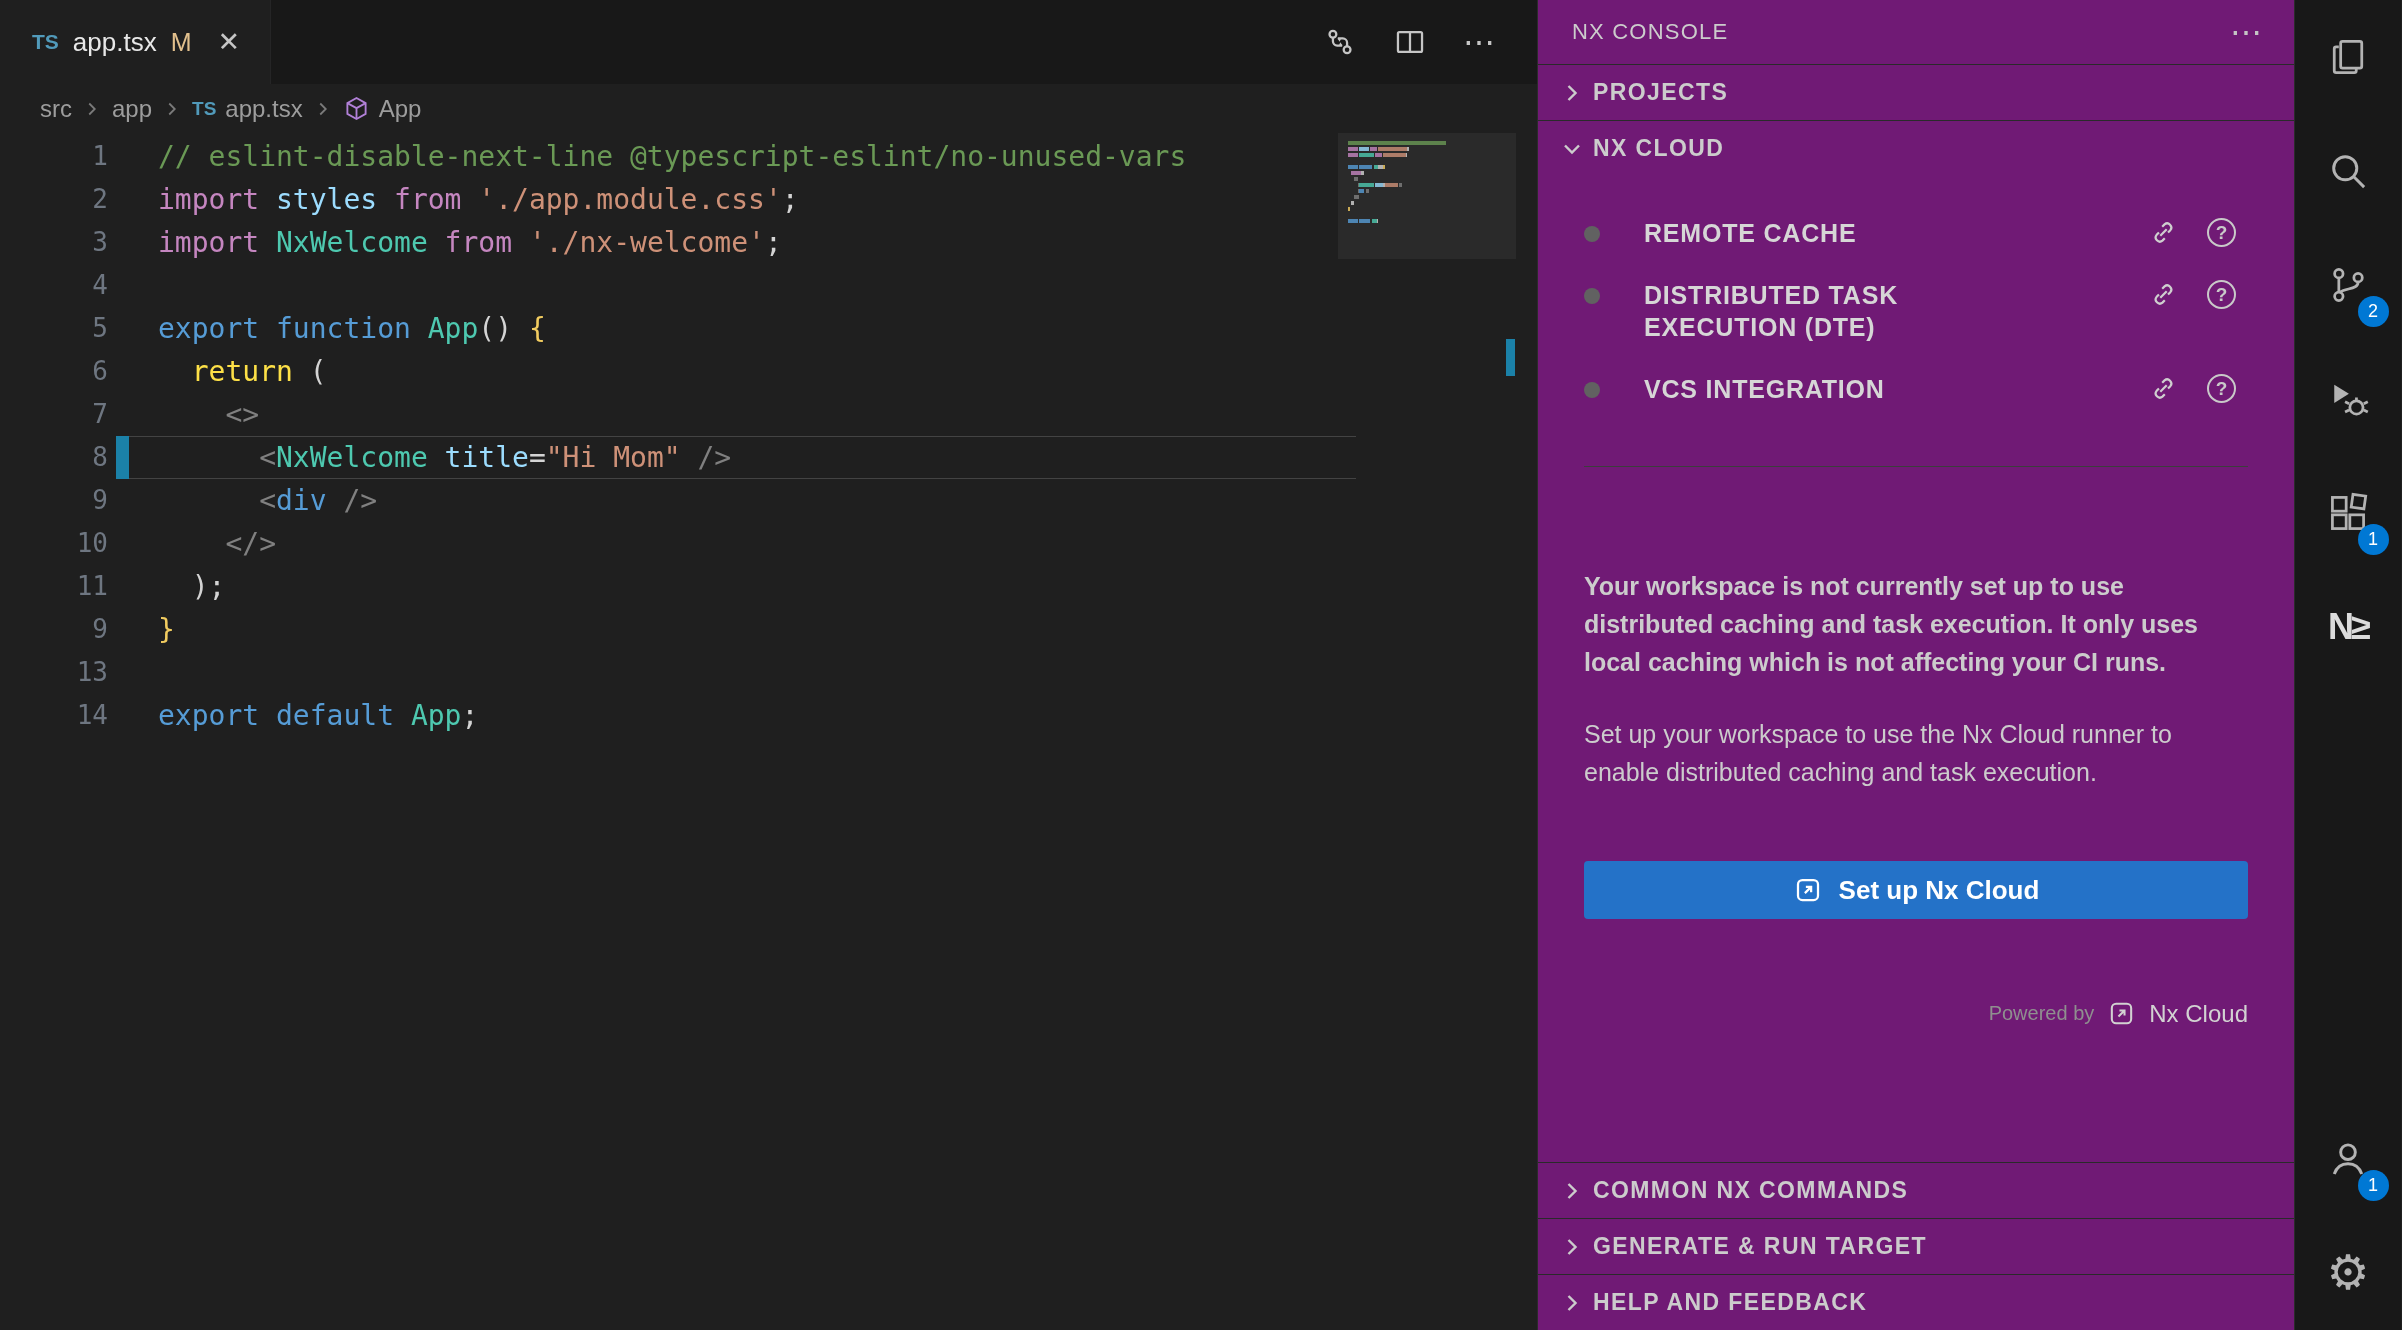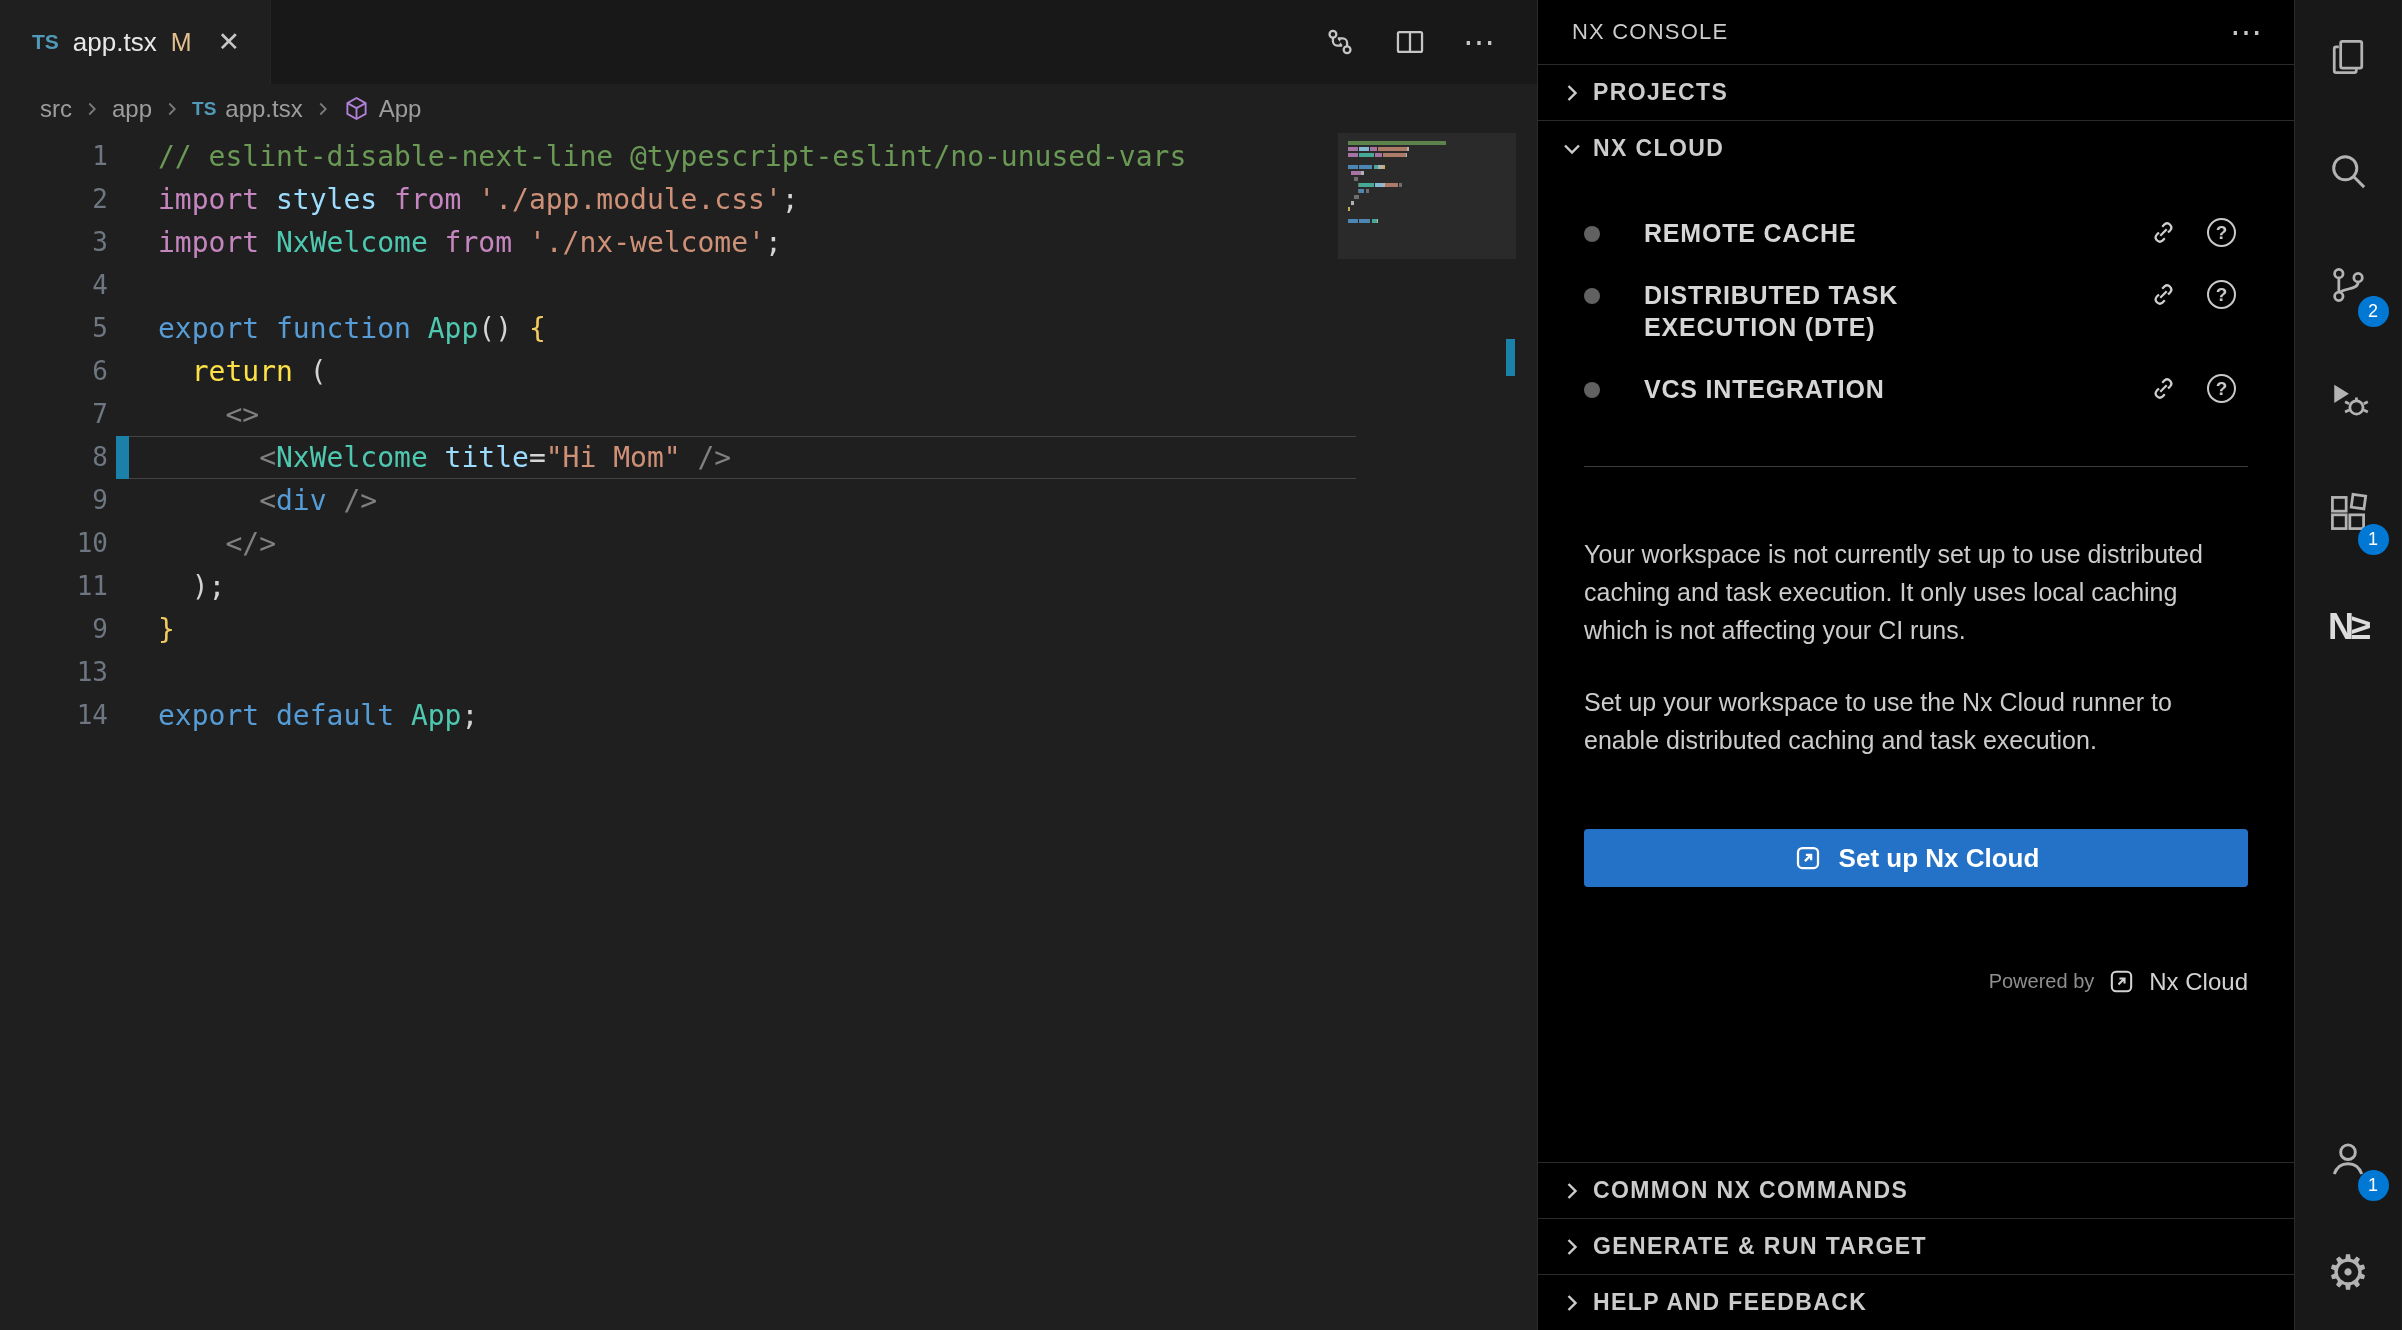--- a/index.html
+++ b/index.html
@@ -32,38 +32,38 @@
   .line-content { padding-left:29px; }
   .code-line.current .line-body { box-shadow: inset 0 1px 0 rgba(255,255,255,0.16), inset 0 -1px 0 rgba(255,255,255,0.16); }
 
   .minimap { position:absolute; top:8px; left:1348px; width:160px; display:flex; flex-direction:column; gap:2px; }
   .mm-line { height:4px; display:flex; }
   .mm-line span { height:100%; display:block; opacity:0.8; }
   .minimap-slider { position:absolute; top:0; left:1338px; width:178px; height:126px; background:rgba(255,255,255,0.05); }
   .overview-mark { position:absolute; left:1506px; top:206px; width:9px; height:37px; }
 
   
-  .side-panel { width:757px; min-width:757px; background:#000000; border-left:1px solid #2b2b2b; display:flex; flex-direction:column; }
+  .side-panel { width:757px; min-width:757px; background:#701a75; border-left:1px solid #2b2b2b; display:flex; flex-direction:column; }
   .panel-header { height:64px; display:flex; align-items:center; justify-content:space-between; padding:0 32px 0 34px; }
   .panel-title { font-size:22px; letter-spacing:1.2px; color:#cccccc; }
   .section-row { display:flex; align-items:center; gap:7px; height:56px; padding:0 20px; border-top:1px solid #2a2a2a; cursor:pointer; color:#cccccc; }
   .section-label { font-size:23px; font-weight:600; letter-spacing:1.4px; }
 
   .cloud-body { flex:1; display:flex; flex-direction:column; overflow:hidden; }
   .cloud-list { margin-top:26px; }
   .cloud-item { display:flex; align-items:flex-start; padding:15px 0; margin:0 58px 0 46px; }
   .bullet { width:16px; height:16px; border-radius:50%; background:#616161; margin:9px 44px 0 0; flex:none; }
   .cloud-item-label { font-size:25px; font-weight:600; letter-spacing:0.8px; color:#d6d6d6; line-height:32px; max-width:330px; }
   .cloud-item-icons { margin-left:auto; display:flex; gap:28px; align-items:center; }
   .icon-btn { cursor:pointer; display:flex; align-items:center; justify-content:center; }
   .qmark { width:29px; height:29px; border:2px solid #c9c9c9; border-radius:50%; color:#c9c9c9; font-size:19px; font-weight:600; }
 
   .panel-divider { border-top:1px solid #3d3d3d; margin:46px 46px 0; }
   .panel-para { font-size:25px; line-height:38px; color:#cccccc; margin:0 46px; }
-  .p1 { margin-top:68px; }
+  .p1 { margin-top:100px;font-weight:bold; }
   .p2 { margin-top:34px; }
   .setup-btn { margin:70px 46px 0; height:58px; border:none; border-radius:4px; display:flex; align-items:center; justify-content:center; gap:16px; color:#ffffff; font-size:26px; font-family:inherit; cursor:pointer; }
   .powered { display:flex; align-items:center; justify-content:flex-end; gap:13px; padding-right:46px; margin-top:80px; }
   .powered-label { font-size:20px; color:#8f8f8f; }
   .powered-brand { font-size:24px; color:#d2d2d2; }
   .panel-bottom { margin-top:auto; }
 
   
   .activity-bar { width:107px; min-width:107px; background:#181818; border-left:1px solid #2b2b2b; display:flex; flex-direction:column; align-items:center; }
   .ab-item { position:relative; width:107px; height:114px; display:flex; align-items:center; justify-content:center; cursor:pointer; }

